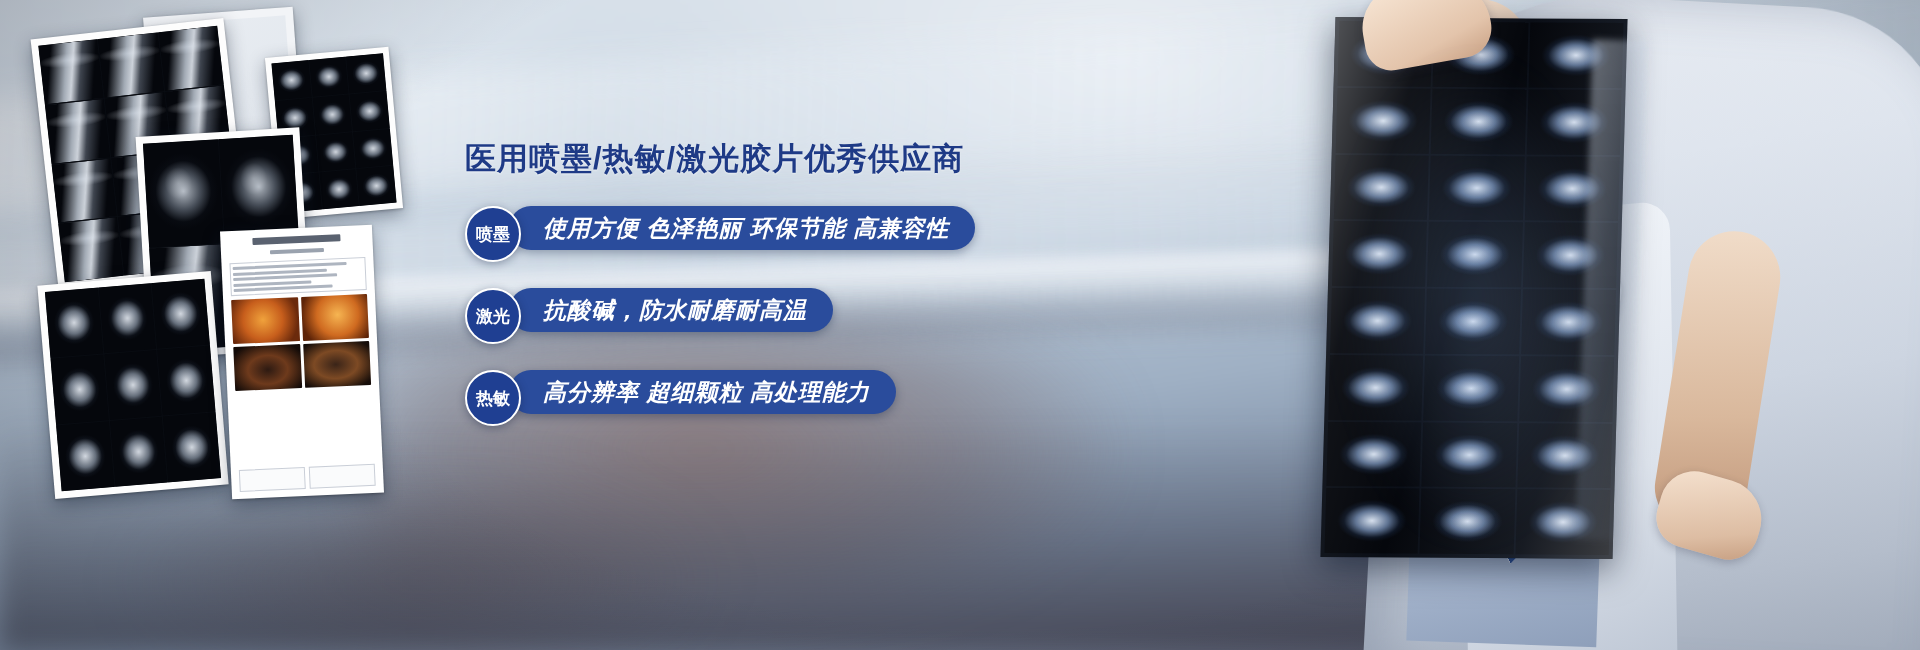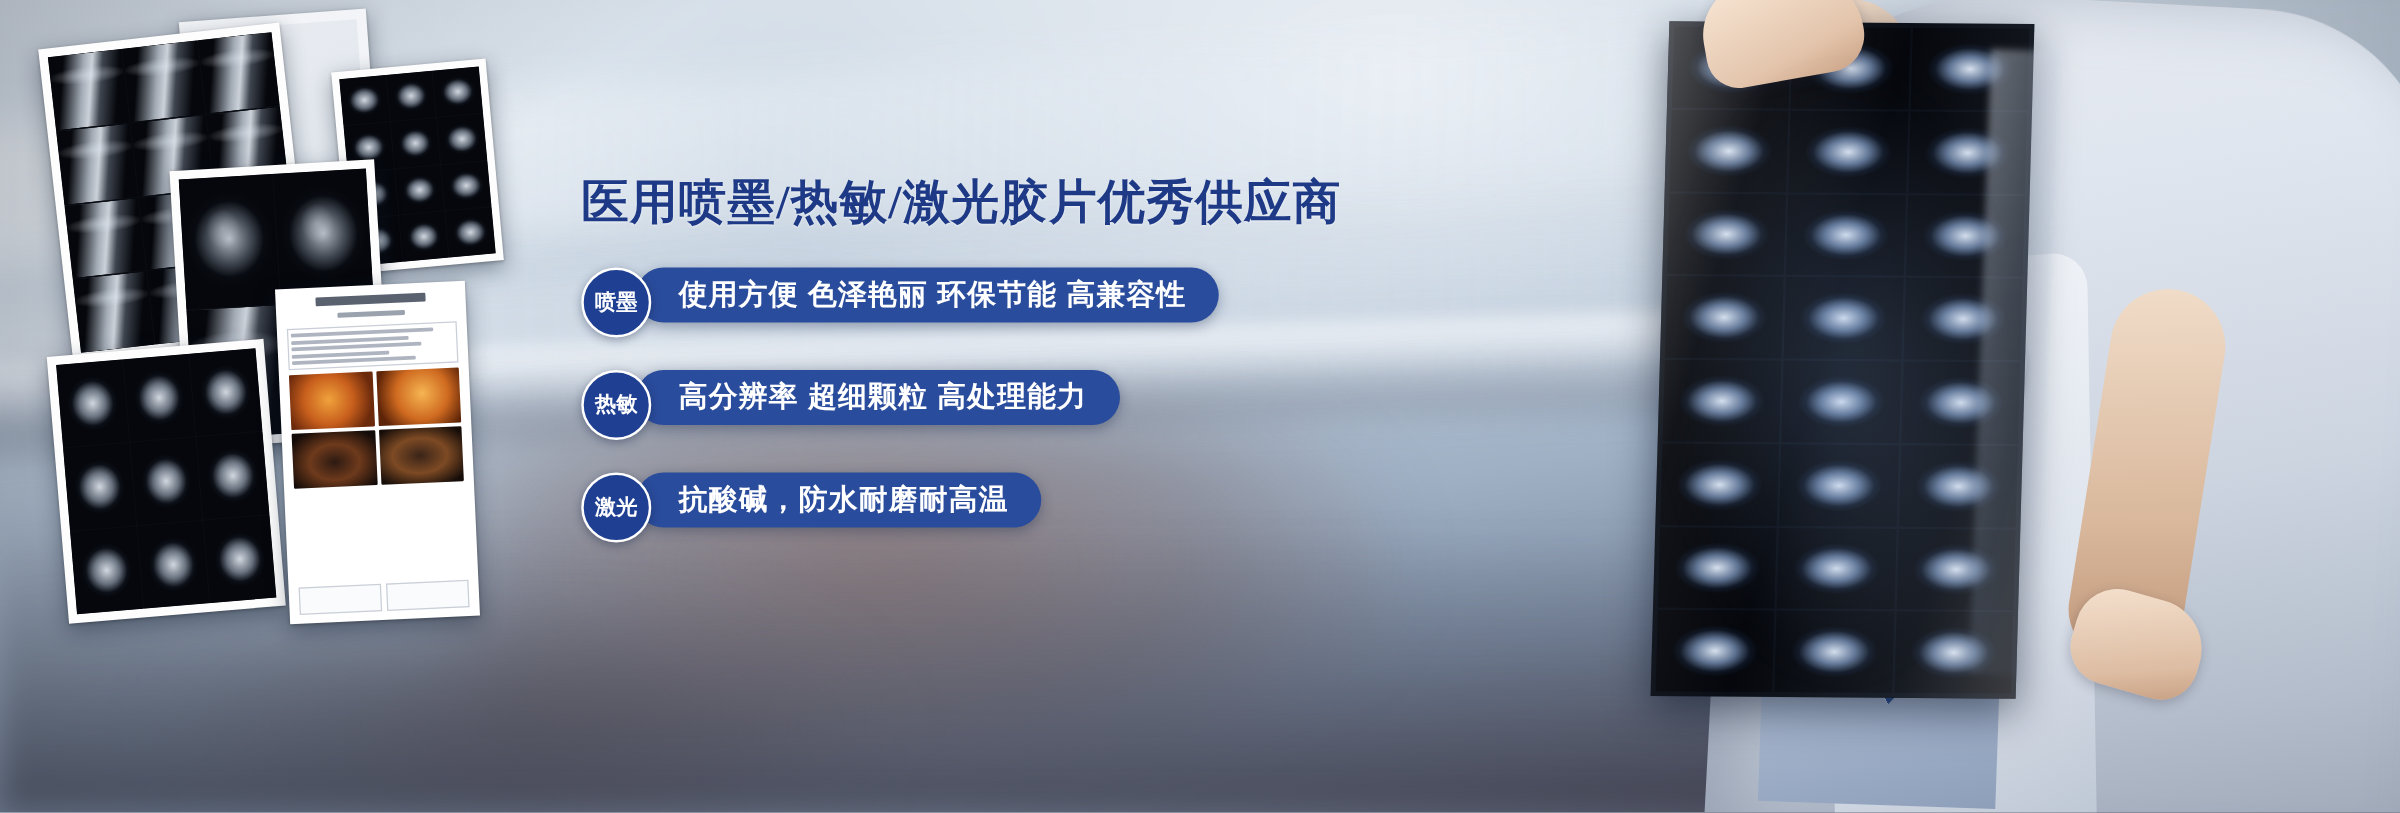--- a/index.html
+++ b/index.html
@@ -242,24 +242,23 @@
   }
   .bigfilm-glow{
     position:absolute;right:268px;top:0;width:360px;height:650px;z-index:1;
     background:radial-gradient(ellipse 50% 52% at 50% 46%, rgba(150,185,235,.22), rgba(120,150,200,0) 72%);
     filter:blur(18px);pointer-events:none;
   }
 
   
   .content{position:absolute;left:465px;top:142px;width:640px;z-index:6;}
   .headline{
-    font-size:38px;font-weight:bold;letter-spacing:1px;color:#1e3a86;
+    font-size:31px;font-weight:bold;letter-spacing:1px;color:#1e3a86;
     line-height:1.1;white-space:nowrap;
     text-shadow:0 1px 2px rgba(255,255,255,.55);
-    font-family:Liberation Serif, serif;
   }
   .features{margin-top:30px;display:flex;flex-direction:column;gap:26px;}
   .feature{display:flex;align-items:flex-start;}
   .badge{
     width:52px;height:52px;border-radius:50%;
     border:2px solid #ffffff;
     background:#1f3f92;
     color:#ffffff;font-size:17px;font-weight:bold;
     display:flex;align-items:center;justify-content:center;
     letter-spacing:0;flex:none;
@@ -268,20 +267,21 @@
   }
   .pill{
     margin-left:-12px;
     height:44px;display:flex;align-items:center;
     padding:0 26px 0 34px;
     background:#2a4c9c;
     border-radius:22px;
     color:#ffffff;font-size:23px;font-weight:bold;letter-spacing:1px;
     white-space:nowrap;
     box-shadow:0 3px 10px rgba(16,28,64,.34);
+    font-style:italic;
   }
 </style>
 </head>
 <body>
 
 <div class="banner">
 
   <div class="bg">
     <div class="bg-base"></div>
     <div class="bg-band1"></div>
@@ -439,25 +439,25 @@
     <div class="headline">医用喷墨/热敏/激光胶片优秀供应商</div>
 
     <div class="features">
 
       <div class="feature">
         <div class="badge">喷墨</div>
         <div class="pill">使用方便 色泽艳丽 环保节能 高兼容性</div>
       </div>
 
       <div class="feature">
+        <div class="badge">激光</div>
+        <div class="pill">抗酸碱，防水耐磨耐高温</div>
+      </div>
+
+      <div class="feature">
         <div class="badge">热敏</div>
         <div class="pill">高分辨率 超细颗粒 高处理能力</div>
       </div>
 
-      <div class="feature">
-        <div class="badge">激光</div>
-        <div class="pill">抗酸碱，防水耐磨耐高温</div>
-      </div>
-
     </div>
   </div>
 
 </div>
 
 </body></html>

